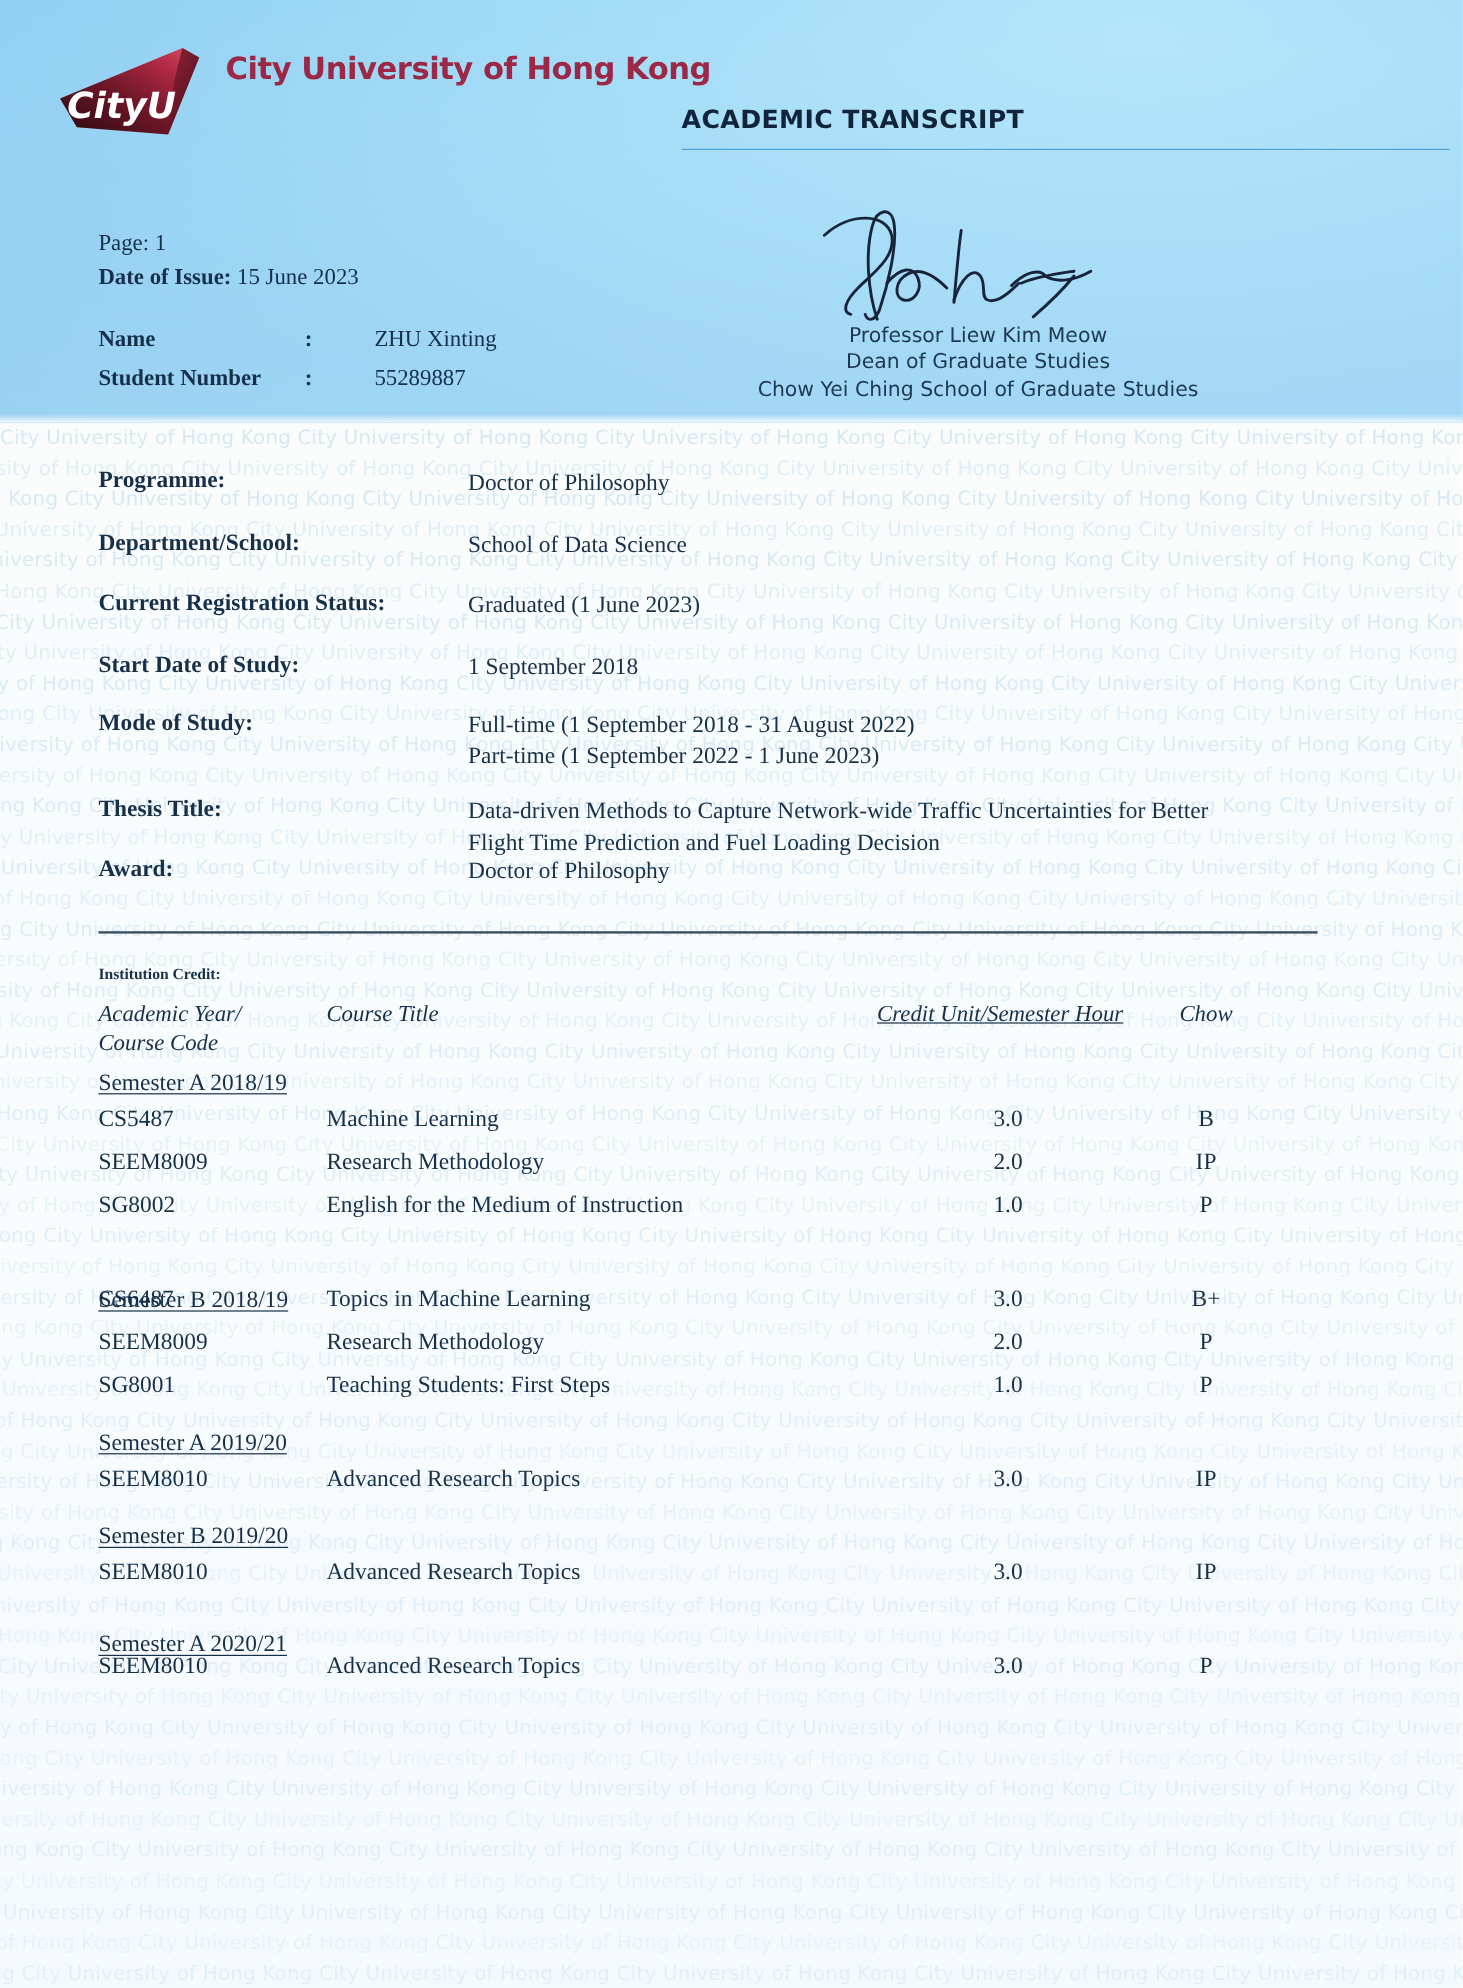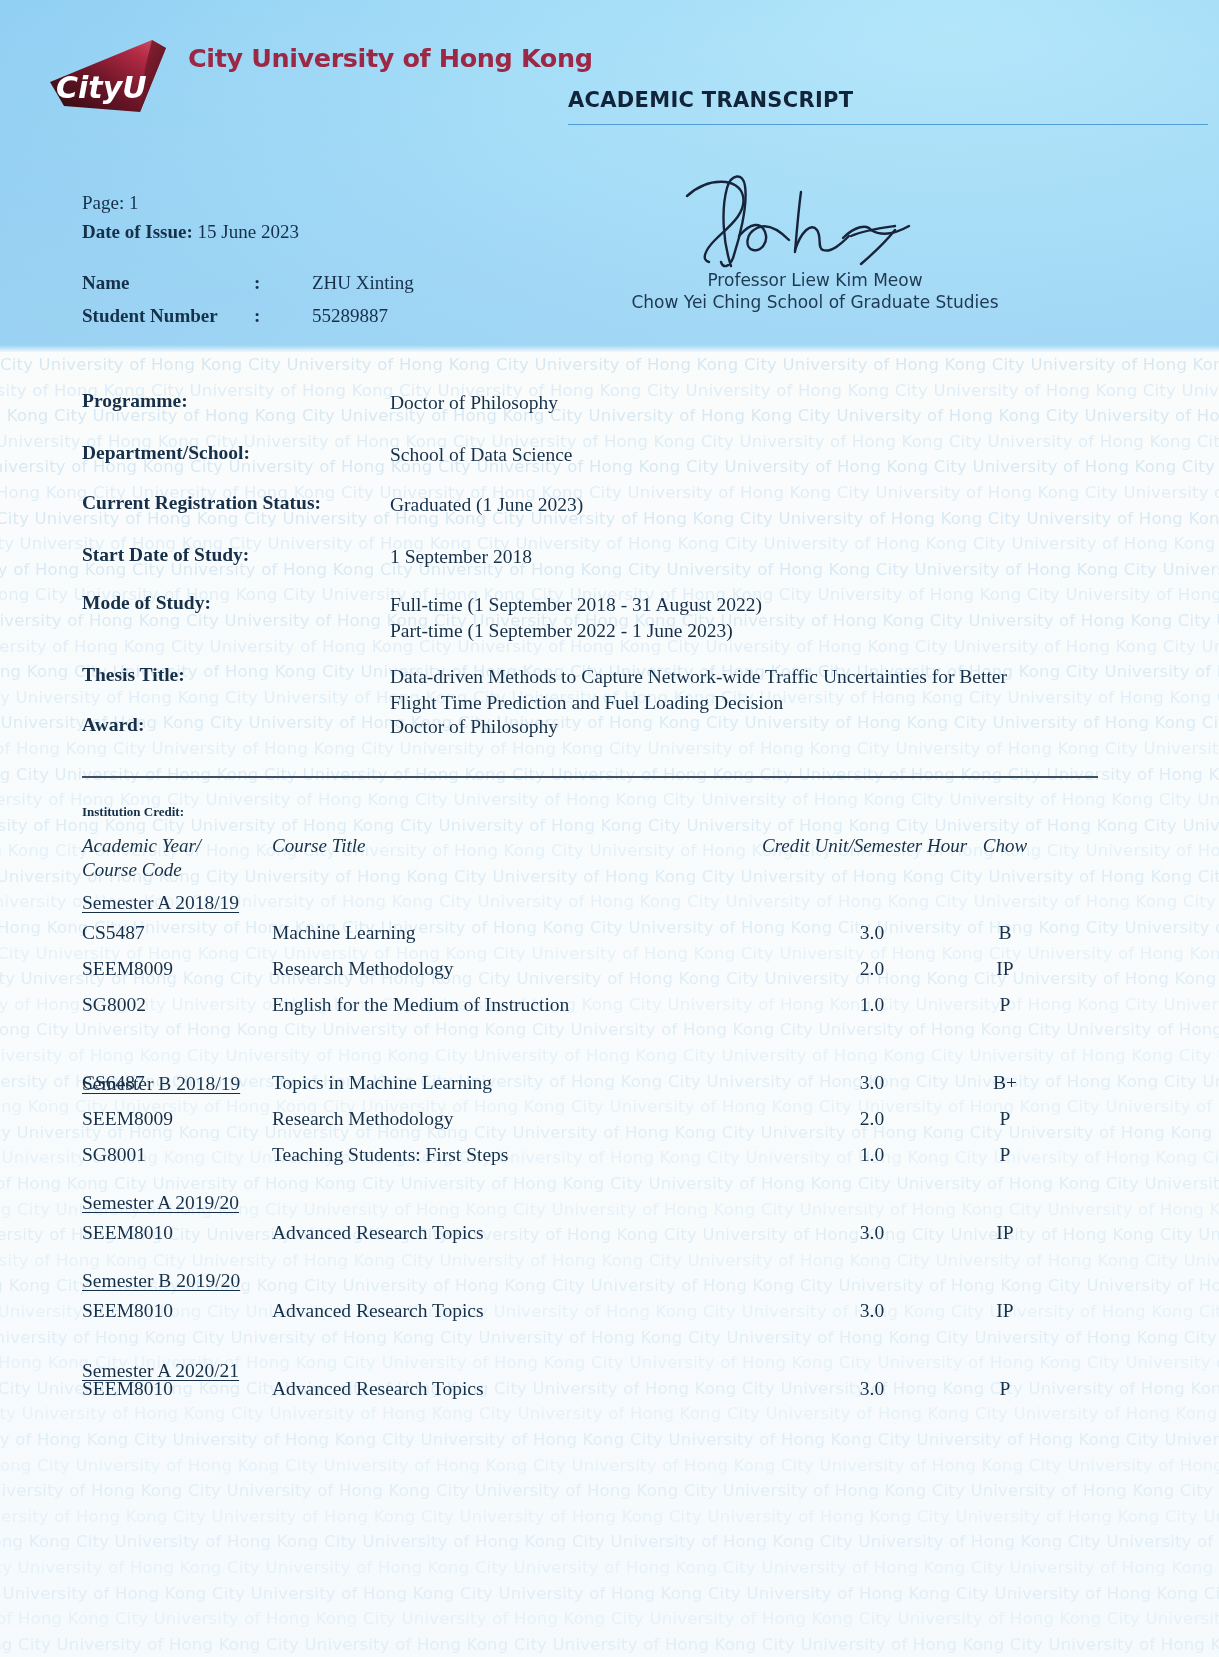--- a/index.html
+++ b/index.html
@@ -246,21 +246,21 @@
   .crow .c-code {
     position: absolute;
     left: 82px;
   }
   .crow .c-title {
     position: absolute;
     left: 272px;
   }
   .crow .c-cred {
     position: absolute;
-    left: 812px;
+    left: 780px;
     width: 120px;
     text-align: center;
   }
   .crow .c-grade {
     position: absolute;
     left: 960px;
     width: 90px;
     text-align: center;
   }
 </style>
@@ -378,20 +378,21 @@
         <path d="M130 82 C132 58, 134 36, 136 22"></path>
         <path d="M130 80 C136 62, 146 52, 152 60 C157 67, 152 78, 158 80 C166 83, 176 74, 184 66"></path>
         <path d="M178 68 C190 56, 202 54, 206 60"></path>
         <path d="M186 66 C200 60, 216 58, 230 56"></path>
         <path d="M206 60 C216 66, 230 64, 244 56"></path>
         <path d="M196 94 C210 82, 222 70, 230 60"></path>
       </g>
     </svg>
     <div class="sig-lines">
       <div>Professor Liew Kim Meow</div>
+      <div>Dean of Graduate Studies</div>
       <div>Chow Yei Ching School of Graduate Studies</div>
     </div>
   </div>
 
   <div class="body-content" id="body-content">
       <div class="field-row" style="position: absolute; top: 38px; left: 0px; width: 1219px;">
         <span class="fk">Programme:</span>
         <div class="fv">Doctor of Philosophy</div>
       </div>
       <div class="field-row" style="position: absolute; top: 90px; left: 0px; width: 1219px;">
@@ -415,21 +416,21 @@
         <div class="fv">Data-driven Methods to Capture Network-wide Traffic Uncertainties for Better<br>Flight Time Prediction and Fuel Loading Decision</div>
       </div>
       <div class="field-row" style="position: absolute; top: 362px; left: 0px; width: 1219px;">
         <span class="fk">Award:</span>
         <div class="fv">Doctor of Philosophy</div>
       </div>
       <div class="rule-main" style="top: 424px;"></div>
       <div class="inst-credit" style="top: 452px;">Institution Credit:</div>
       <div class="col-head" style="left: 82px; top: 482px; width: 200px; text-align: left;">Academic Year/<br>Course Code</div>
       <div class="col-head" style="left: 272px; top: 482px; width: 260px; text-align: left;">Course Title</div>
-      <div class="col-head" style="left: 762px; top: 482px; width: 230px; text-align: left;">Credit Unit/Semester Hour</div>
+      <div class="col-head" style="left: 706px; top: 482px; width: 230px; text-align: right; text-decoration: underline;">Credit Unit/Semester Hour</div>
       <div class="col-head" style="left: 960px; top: 482px; width: 90px; text-align: center;">Chow</div>
       <div class="sem-head" style="top: 540px;">Semester A 2018/19</div>
       <div class="crow" style="top: 570px;">
         <span class="c-code">CS5487</span>
         <span class="c-title">Machine Learning</span>
         <span class="c-cred">3.0</span>
         <span class="c-grade">B</span>
       </div>
       <div class="crow" style="top: 606px;">
         <span class="c-code">SEEM8009</span>

